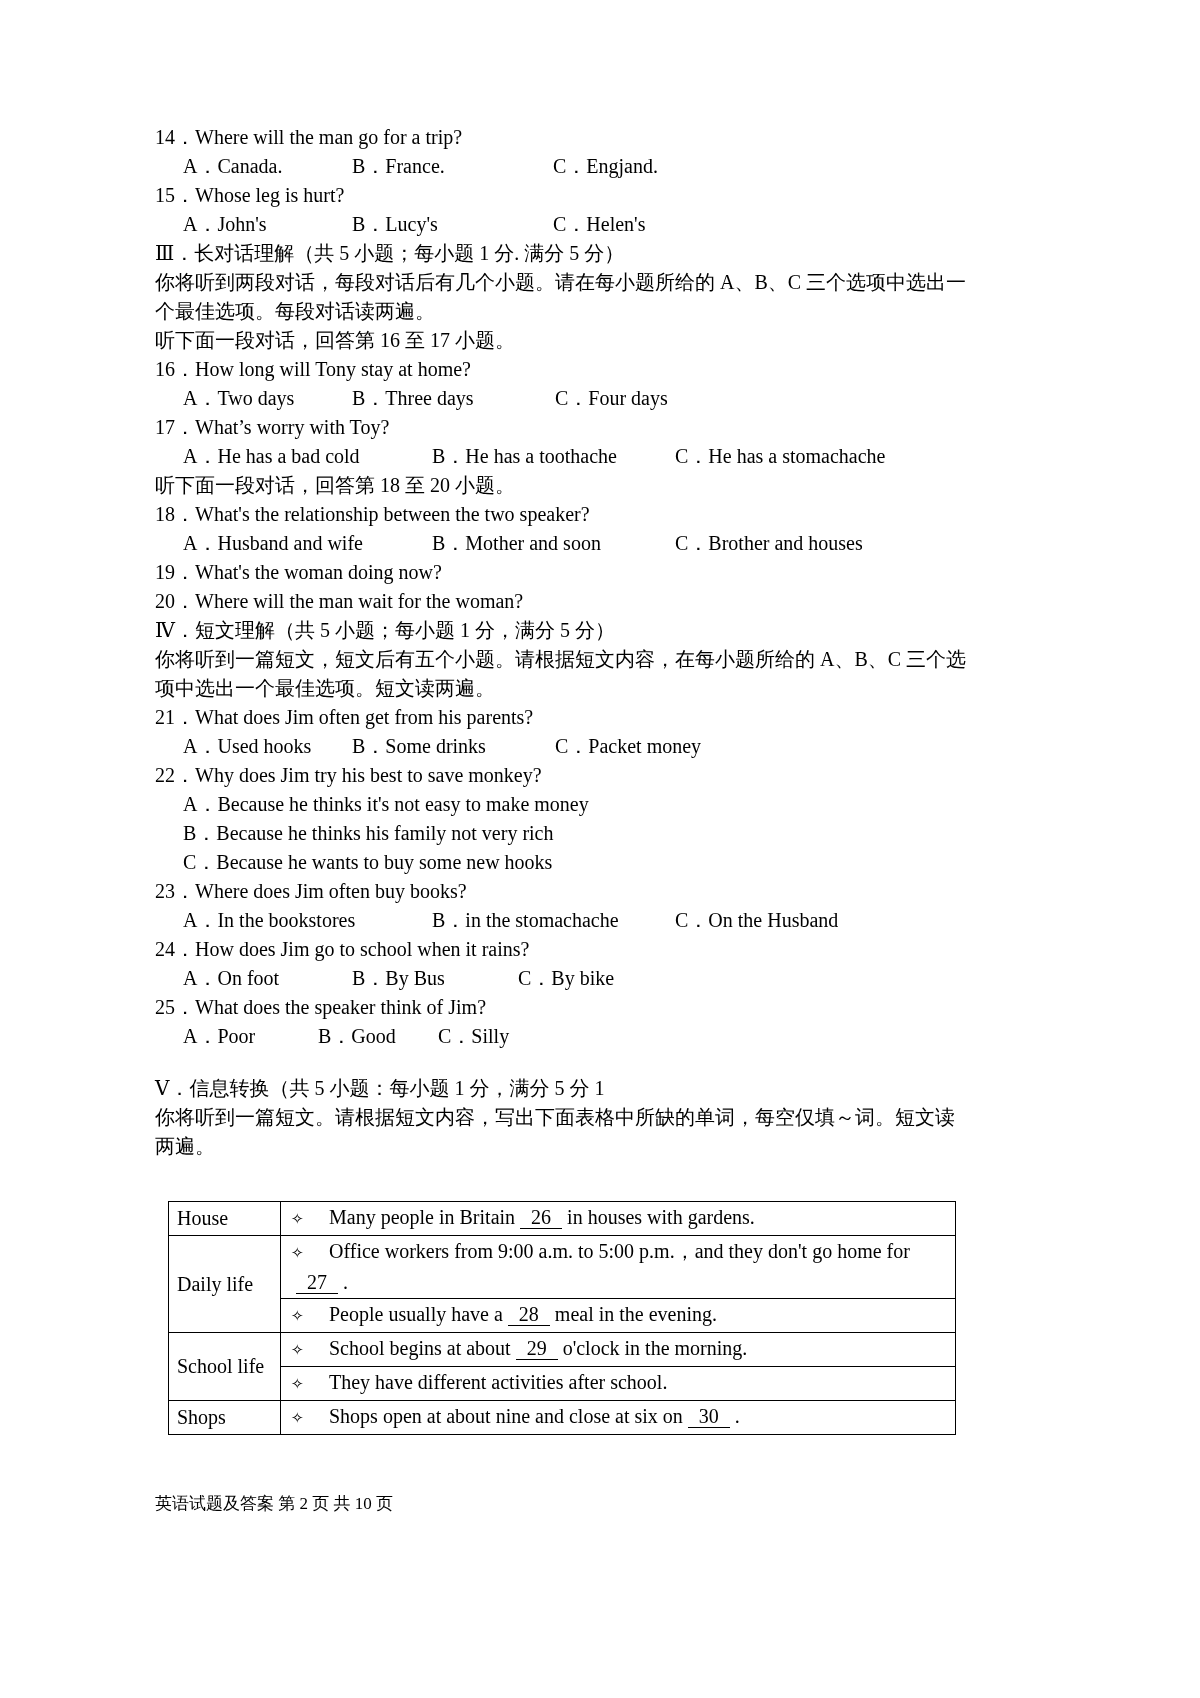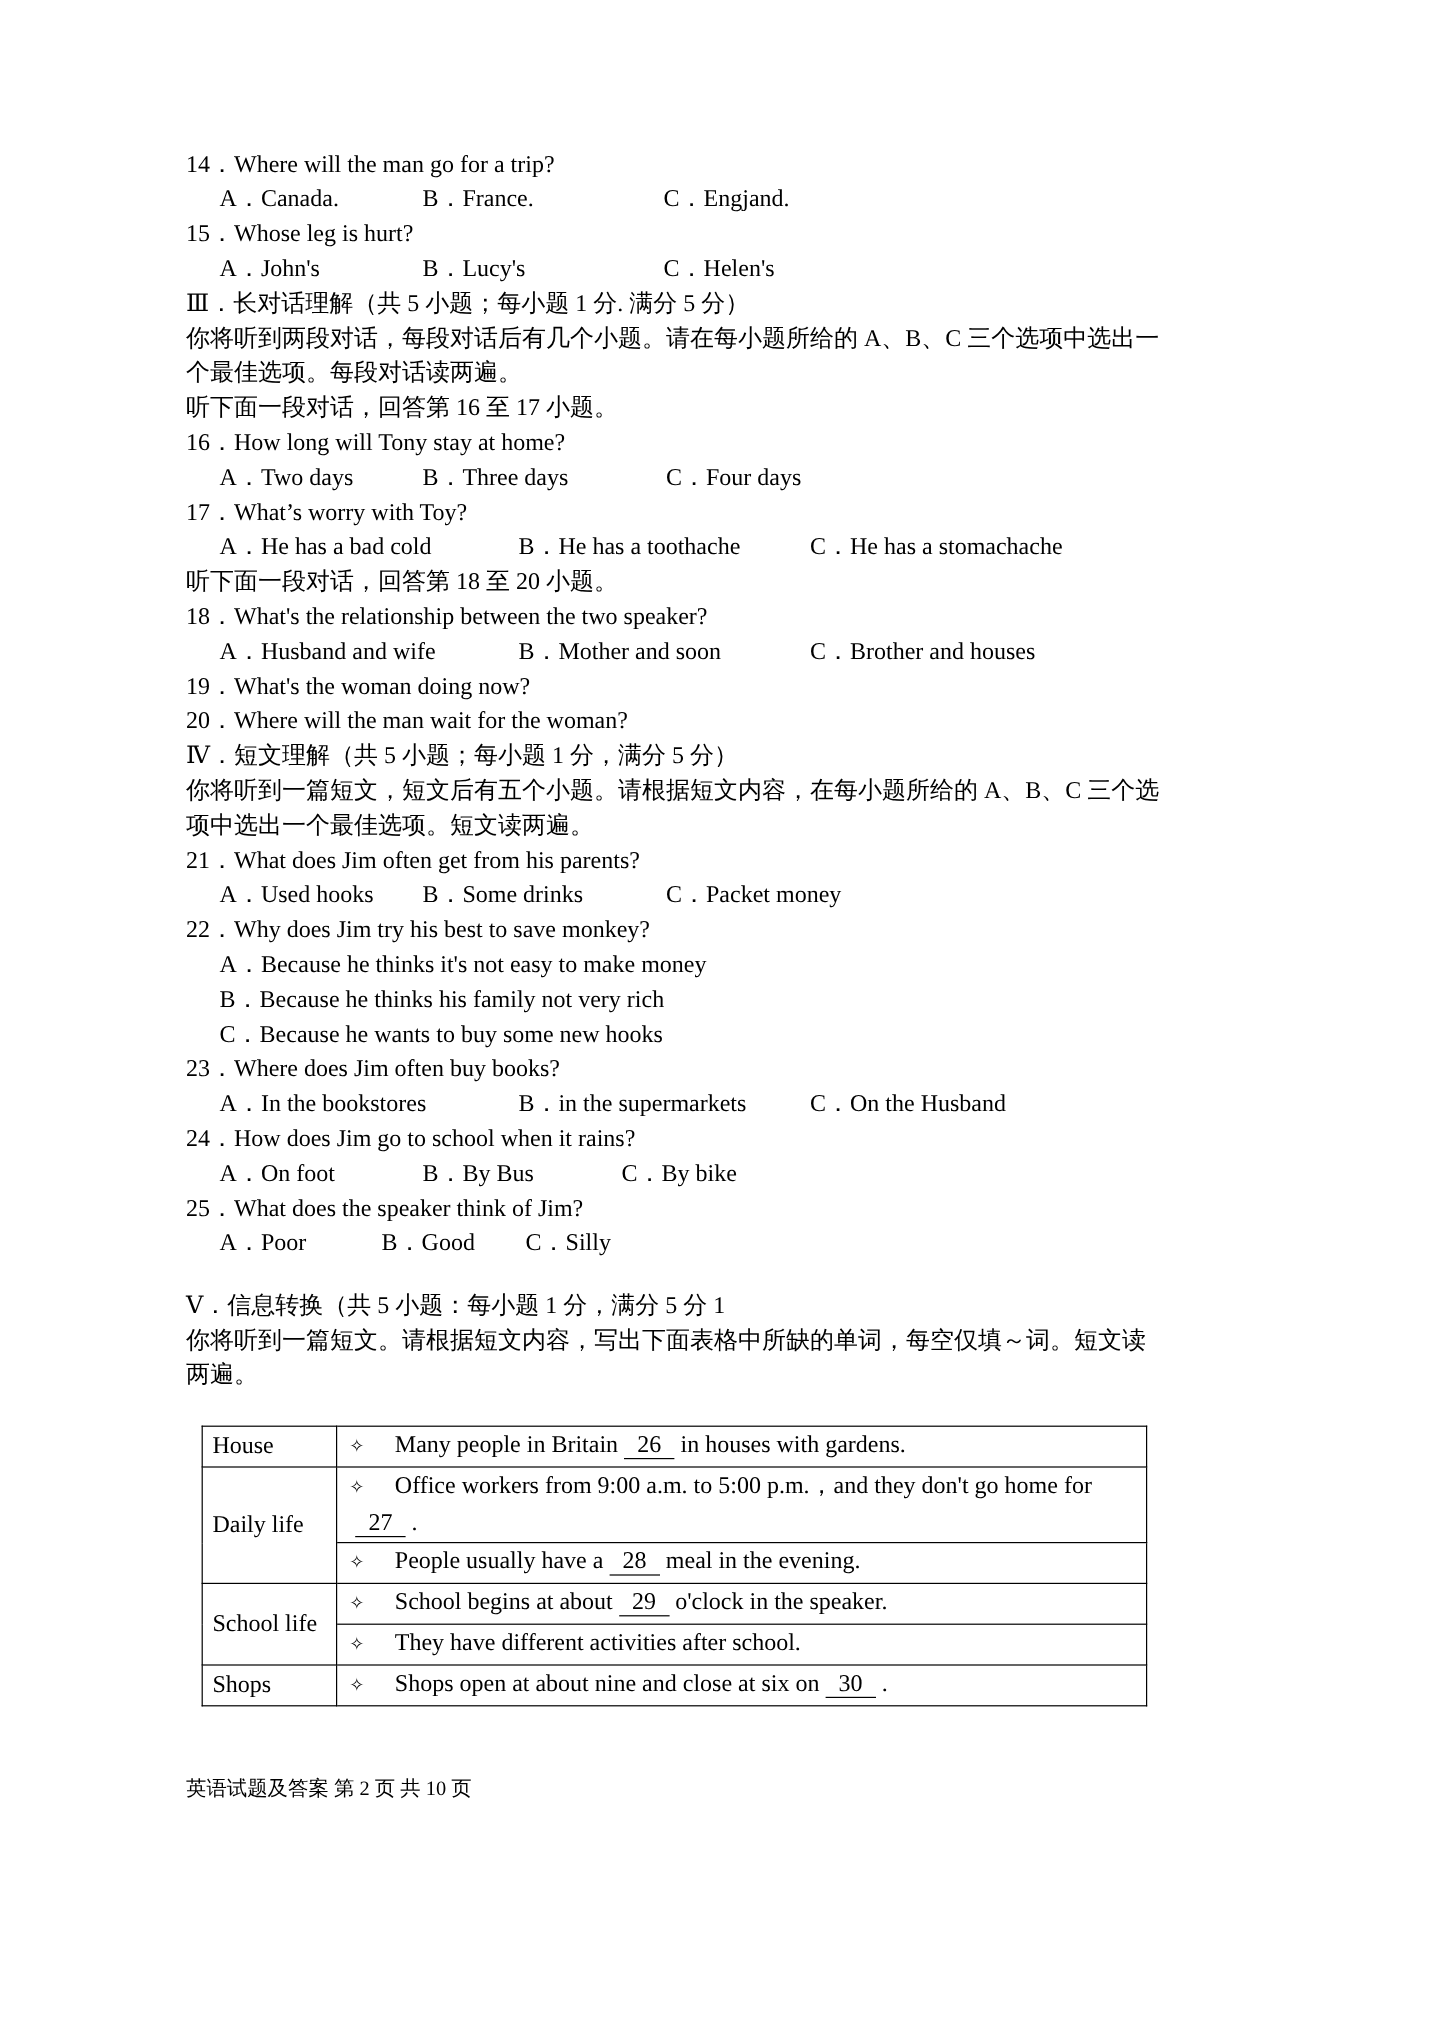--- a/index.html
+++ b/index.html
@@ -9,21 +9,21 @@
     font-family:"Liberation Serif","DejaVu Serif",serif;
     font-size:20px; color:#000;
   }
   .page { padding:123px 0 0 155px; }
   .content { width:812px; }
   .line { line-height:29px; }
   .opts { padding-left:28px; }
   .opt { display:inline-block; vertical-align:top; }
   .stacked { padding-left:28px; }
   .gap-top { margin-top:23px; }
-  table.info { border-collapse:collapse; margin:27px 0 0 13px; table-layout:fixed; }
+  table.info { border-collapse:collapse; margin:40px 0 0 13px; table-layout:fixed; }
   table.info td { border:1px solid #000; line-height:29px; vertical-align:middle; }
   td.cat { width:112px; padding:1px 8px; }
   td.item { width:675px; padding:1px 8px 1px 10px; }
   .diamond { display:inline-block; width:38px; font-size:15px; }
   .blank { display:inline-block; border-bottom:1px solid #000; padding:0 11px; margin:0 5px; line-height:22px; }
   .blank:empty { display:none; }
   .footer { margin-top:57px; font-size:17px; text-align:left; width:812px; }
 </style>
 </head>
 <body>
@@ -87,21 +87,21 @@
     </div>
 
     <div class="line">22．Why does Jim try his best to save monkey?</div>
     <div class="line stacked">A．Because he thinks it's not easy to make money</div>
     <div class="line stacked">B．Because he thinks his family not very rich</div>
     <div class="line stacked">C．Because he wants to buy some new hooks</div>
 
     <div class="line">23．Where does Jim often buy books?</div>
     <div class="line opts">
       <span class="opt" style="width:244px">A．In the bookstores</span>
-      <span class="opt" style="width:238px">B．in the supermarkets</span>
+      <span class="opt" style="width:238px">B．in the stomachache</span>
       <span class="opt">C．On the Husband</span>
     </div>
 
     <div class="line">24．How does Jim go to school when it rains?</div>
     <div class="line opts">
       <span class="opt" style="width:164px">A．On foot</span>
       <span class="opt" style="width:161px">B．By Bus</span>
       <span class="opt">C．By bike</span>
     </div>
 
@@ -123,21 +123,21 @@
         </tr>
         <tr>
           <td class="cat" rowspan="2">Daily life</td>
           <td class="item"><span class="diamond">✧</span><span>Office workers from 9:00 a.m. to 5:00 p.m.，and they don't go home for</span><span class="blank">27</span><span>.</span></td>
         </tr>
         <tr>
           <td class="item"><span class="diamond">✧</span><span>People usually have a</span><span class="blank">28</span><span>meal in the evening.</span></td>
         </tr>
         <tr>
           <td class="cat" rowspan="2">School life</td>
-          <td class="item"><span class="diamond">✧</span><span>School begins at about</span><span class="blank">29</span><span>o'clock in the speaker.</span></td>
+          <td class="item"><span class="diamond">✧</span><span>School begins at about</span><span class="blank">29</span><span>o'clock in the morning.</span></td>
         </tr>
         <tr>
           <td class="item"><span class="diamond">✧</span><span>They have different activities after school.</span><span></span></td>
         </tr>
         <tr>
           <td class="cat">Shops</td>
           <td class="item"><span class="diamond">✧</span><span>Shops open at about nine and close at six on</span><span class="blank">30</span><span>.</span></td>
         </tr>
       </tbody>
     </table>

